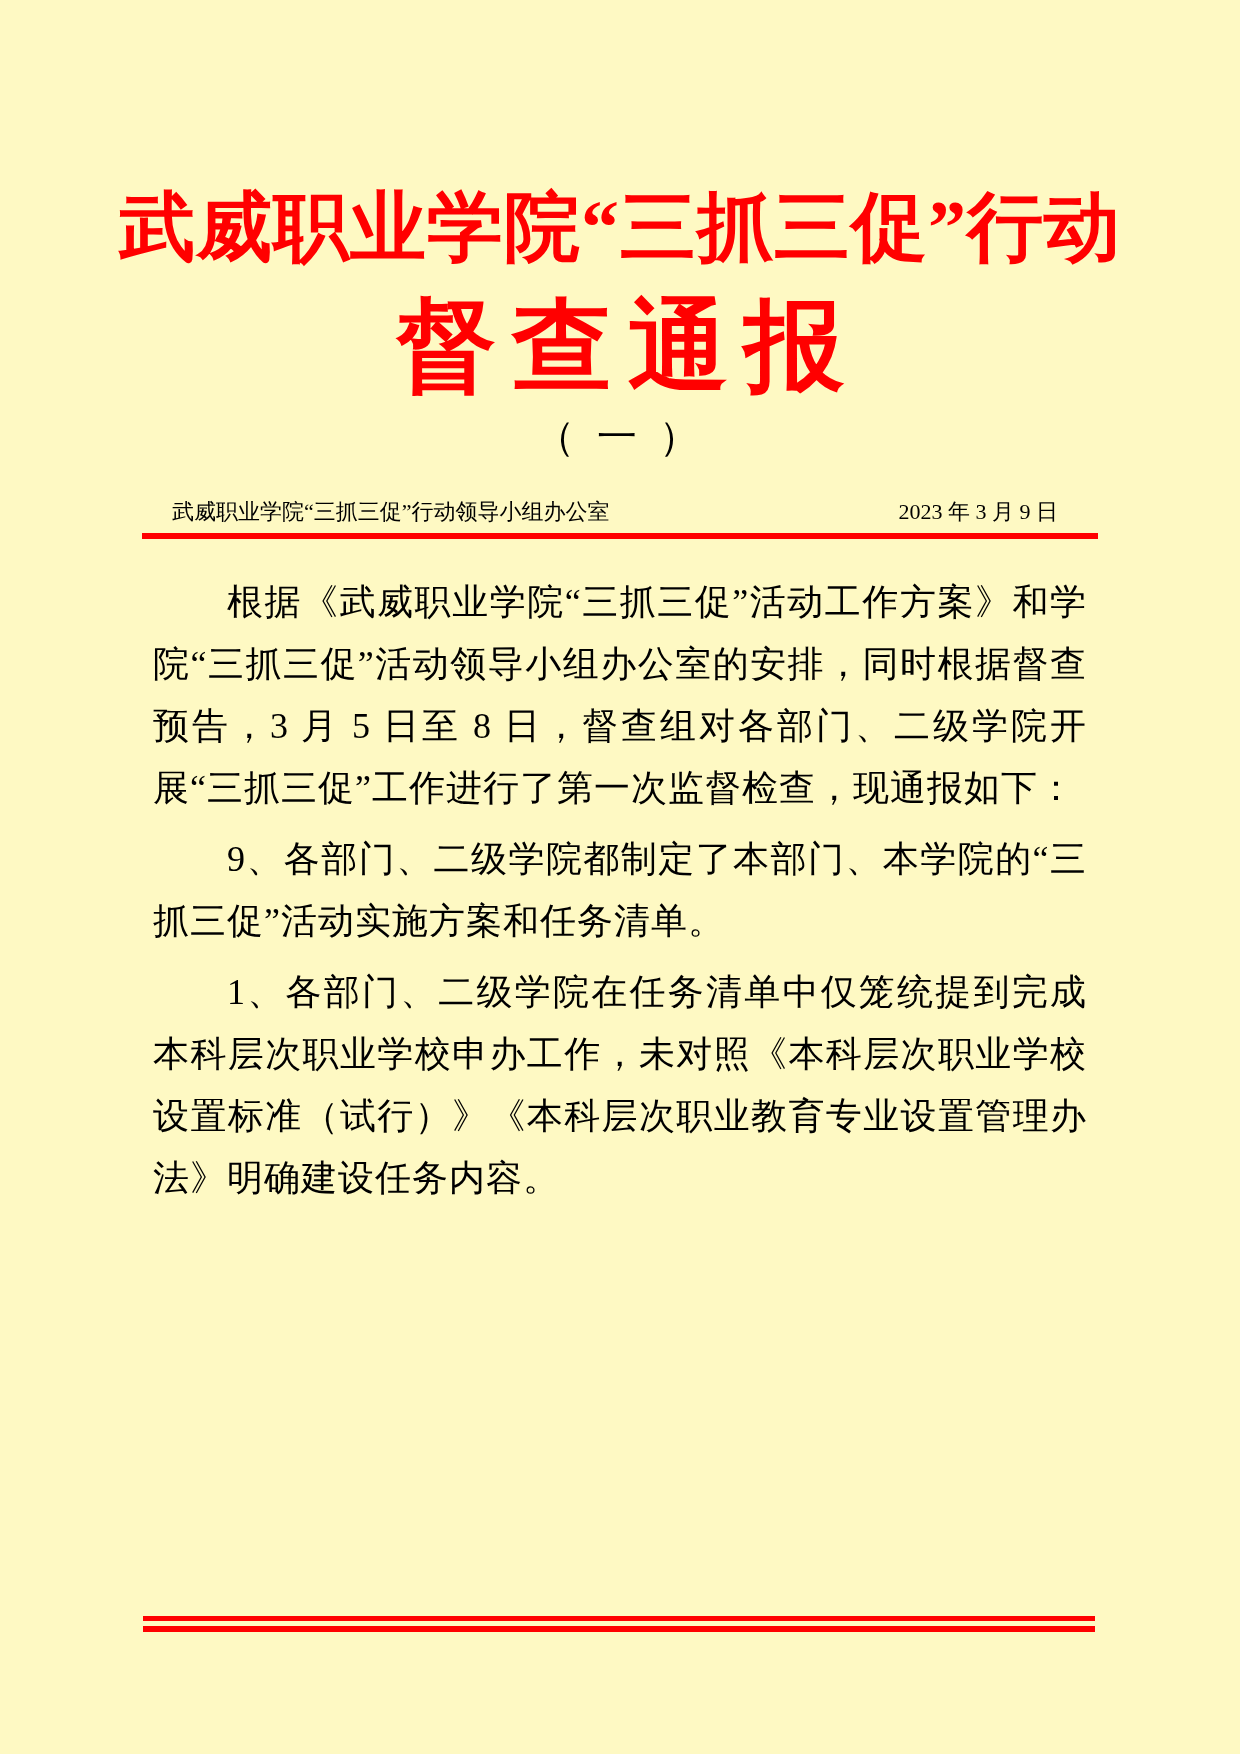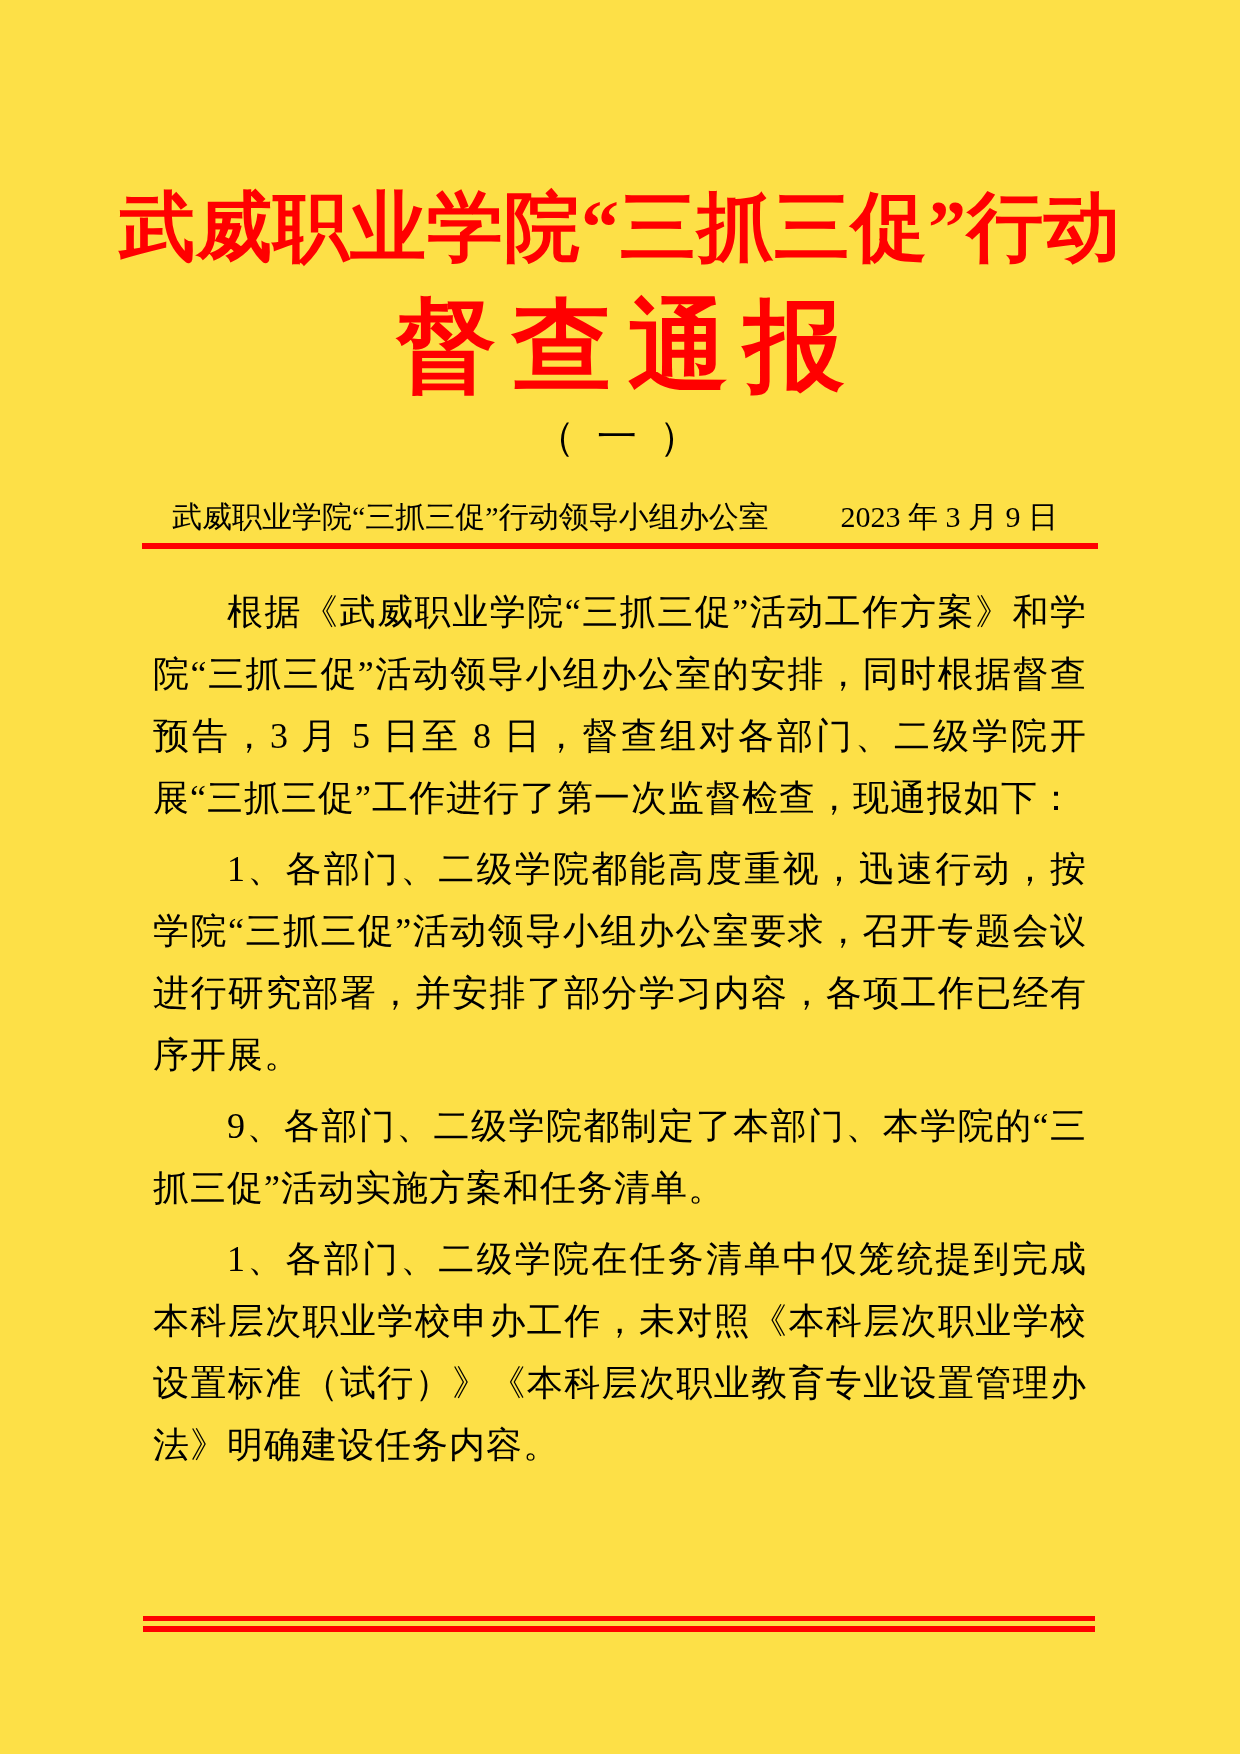--- a/index.html
+++ b/index.html
@@ -4,21 +4,21 @@
 <style>
   html, body {
     margin: 0;
     padding: 0;
     background: #ffffff;
   }
   .page {
     position: relative;
     width: 1240px;
     height: 1754px;
-    background: #fde047;
+    background: #fef9c3;
     overflow: hidden;
     font-family: "Liberation Serif", "DejaVu Serif", serif;
     color: #000000;
   }
   .title-line1 {
     margin: 183px 0 0 0;
     text-align: center;
     font-size: 76px;
     line-height: 1.18;
     font-weight: bold;
@@ -44,21 +44,21 @@
     line-height: 1.1;
     color: #000000;
     letter-spacing: 6px;
   }
   .byline-row {
     width: 952px;
     margin: 40px auto 0 auto;
     display: flex;
     justify-content: space-between;
     align-items: flex-end;
-    font-size: 30px;
+    font-size: 22px;
     line-height: 1.2;
     box-sizing: border-box;
     padding: 0 38px 0 28px;
     font-family: "Liberation Serif", "DejaVu Serif", serif;
   }
   .rule-top {
     width: 956px;
     height: 6px;
     background: #ff0000;
     margin: 8px auto 0 auto;
@@ -111,21 +111,20 @@
 
   <div class="byline-row">
     <span class="byline-org">武威职业学院“三抓三促”行动领导小组办公室</span>
     <span class="byline-date">2023 年 3 月 9 日</span>
   </div>
 
   <div class="rule-top"></div>
 
   <div class="body-text">
     <p class="para">根据《武威职业学院“三抓三促”活动工作方案》和学院“三抓三促”活动领导小组办公室的安排，同时根据督查预告，3 月 5 日至 8 日，督查组对各部门、二级学院开展“三抓三促”工作进行了第一次监督检查，现通报如下：</p>
-    <p class="para">1、各部门、二级学院都能高度重视，迅速行动，按学院“三抓三促”活动领导小组办公室要求，召开专题会议进行研究部署，并安排了部分学习内容，各项工作已经有序开展。</p>
     <p class="para">9、各部门、二级学院都制定了本部门、本学院的“三抓三促”活动实施方案和任务清单。</p>
     <p class="para">1、各部门、二级学院在任务清单中仅笼统提到完成本科层次职业学校申办工作，未对照《本科层次职业学校设置标准（试行）》《本科层次职业教育专业设置管理办法》明确建设任务内容。</p>
   </div>
 
   <div class="bottom-rules">
     <div class="rule-thin"></div>
     <div class="rule-thick"></div>
   </div>
 
 </div>

